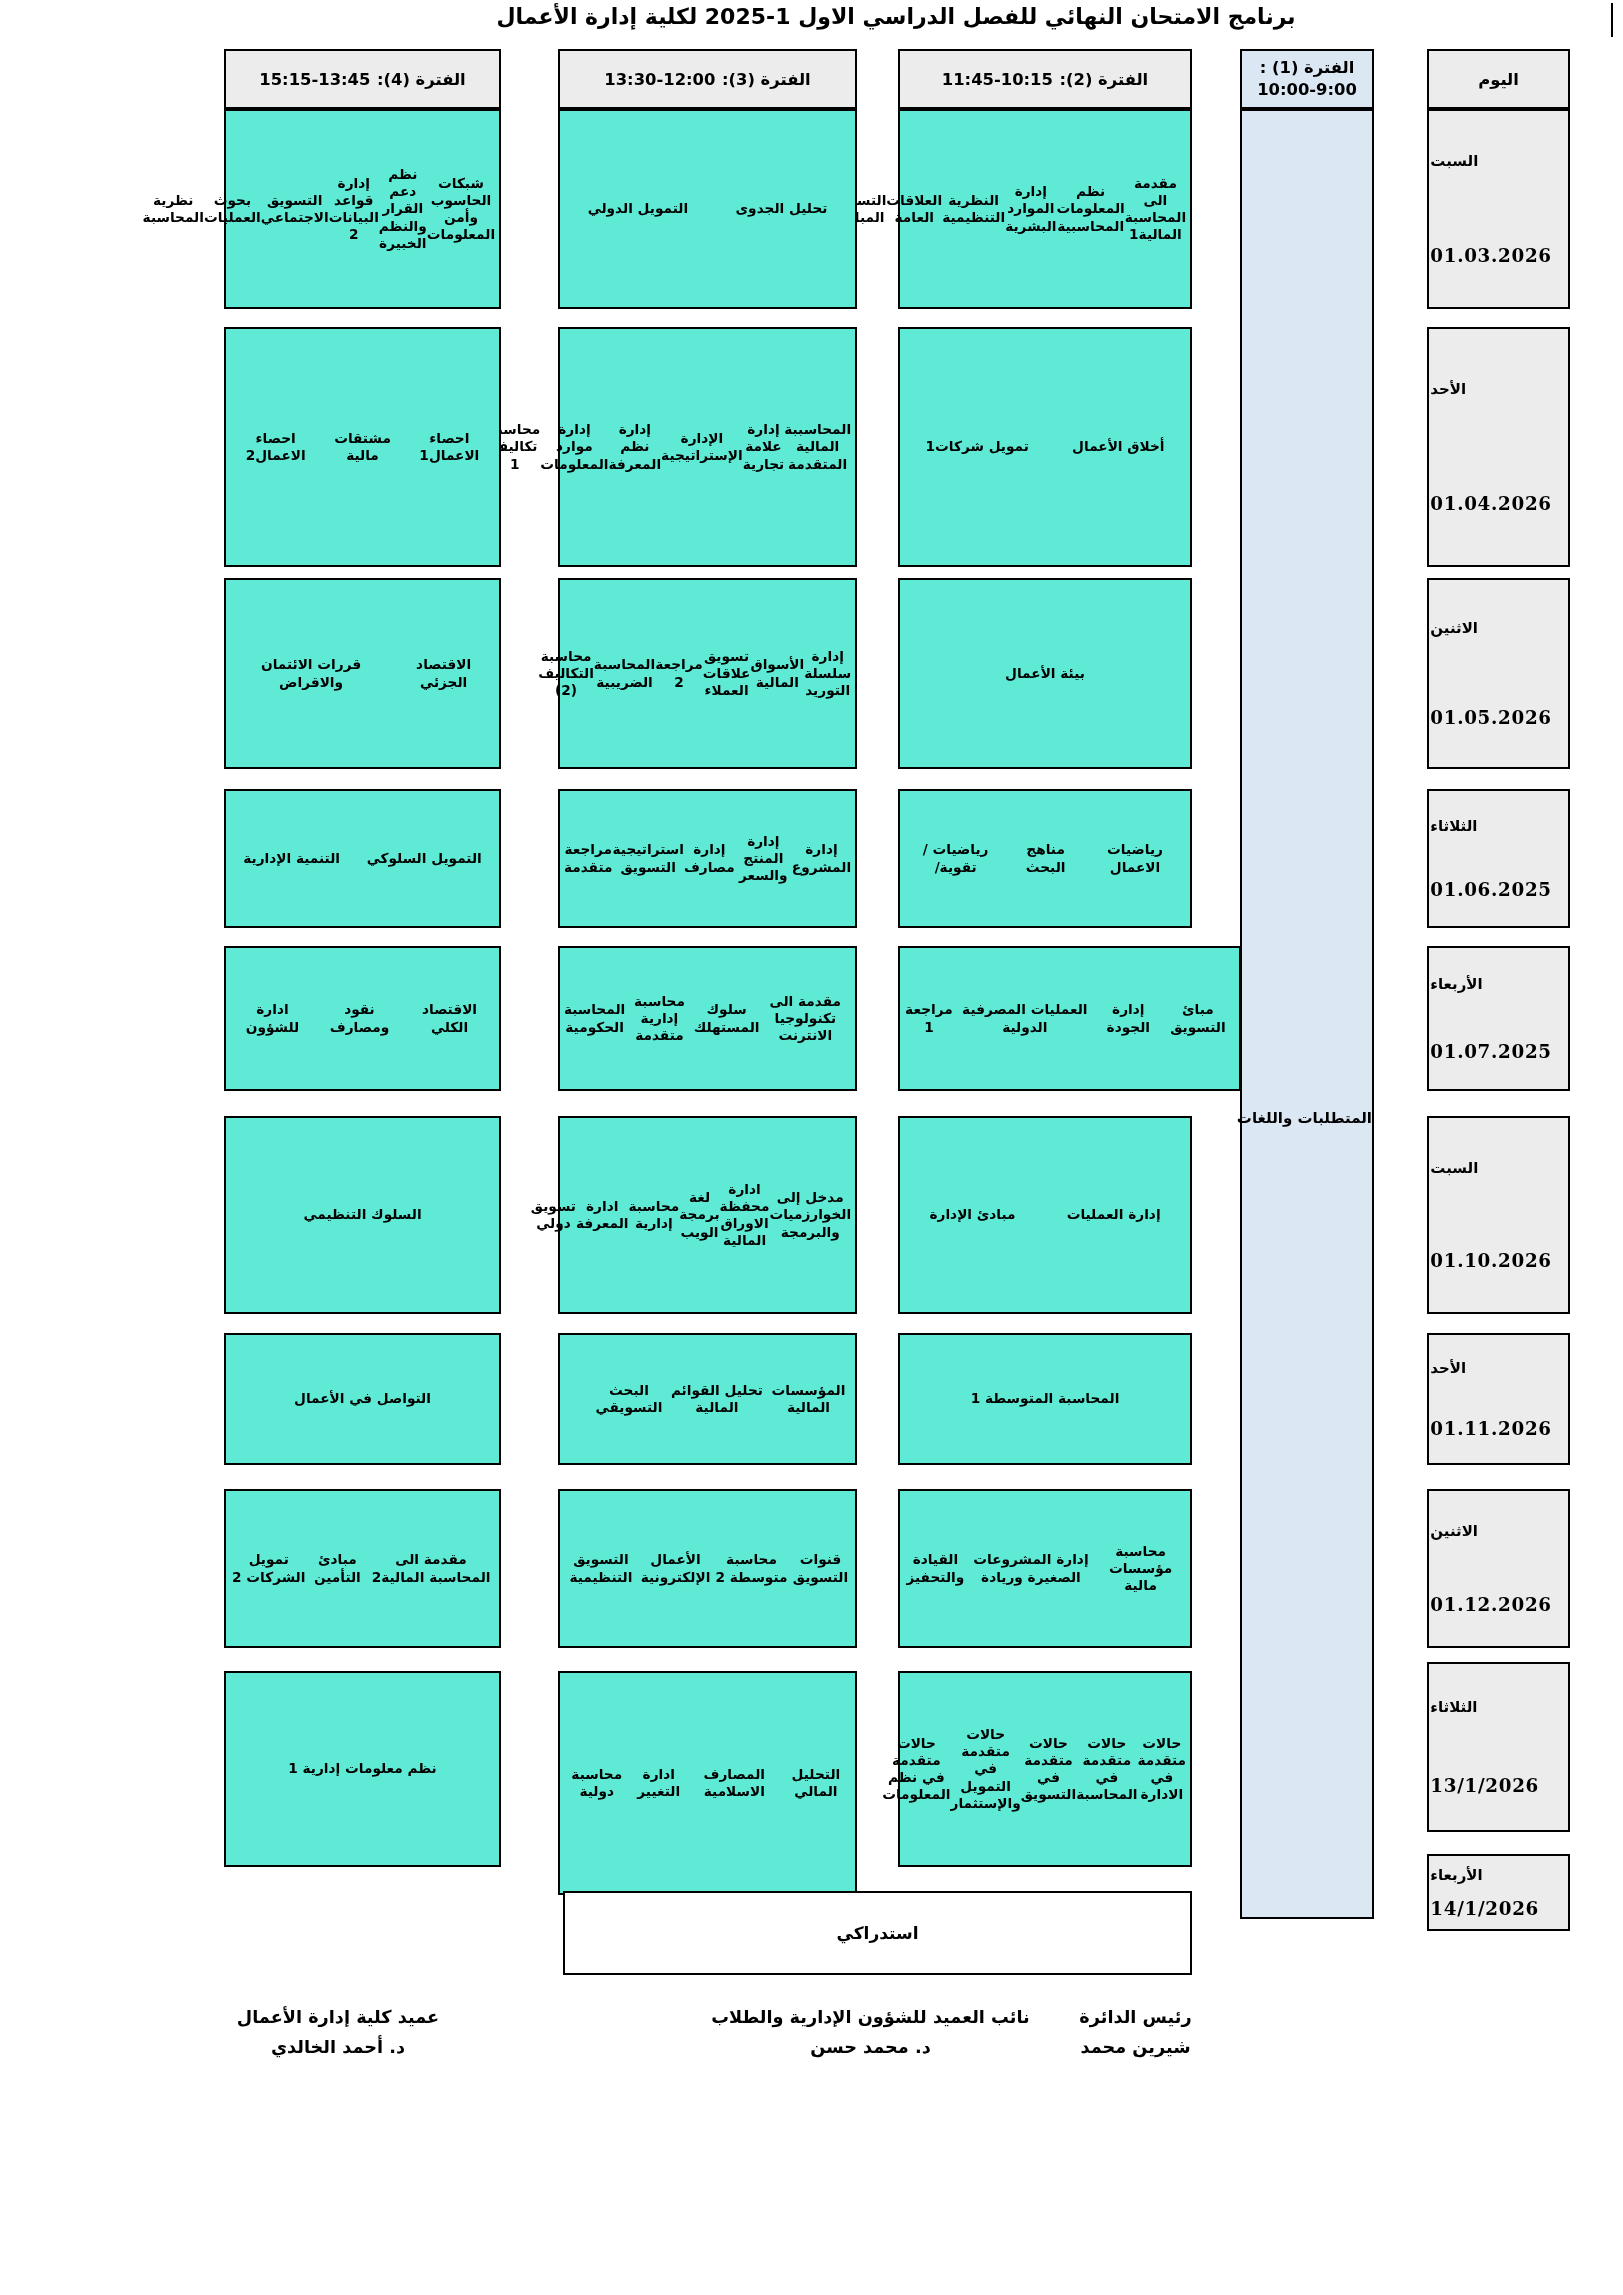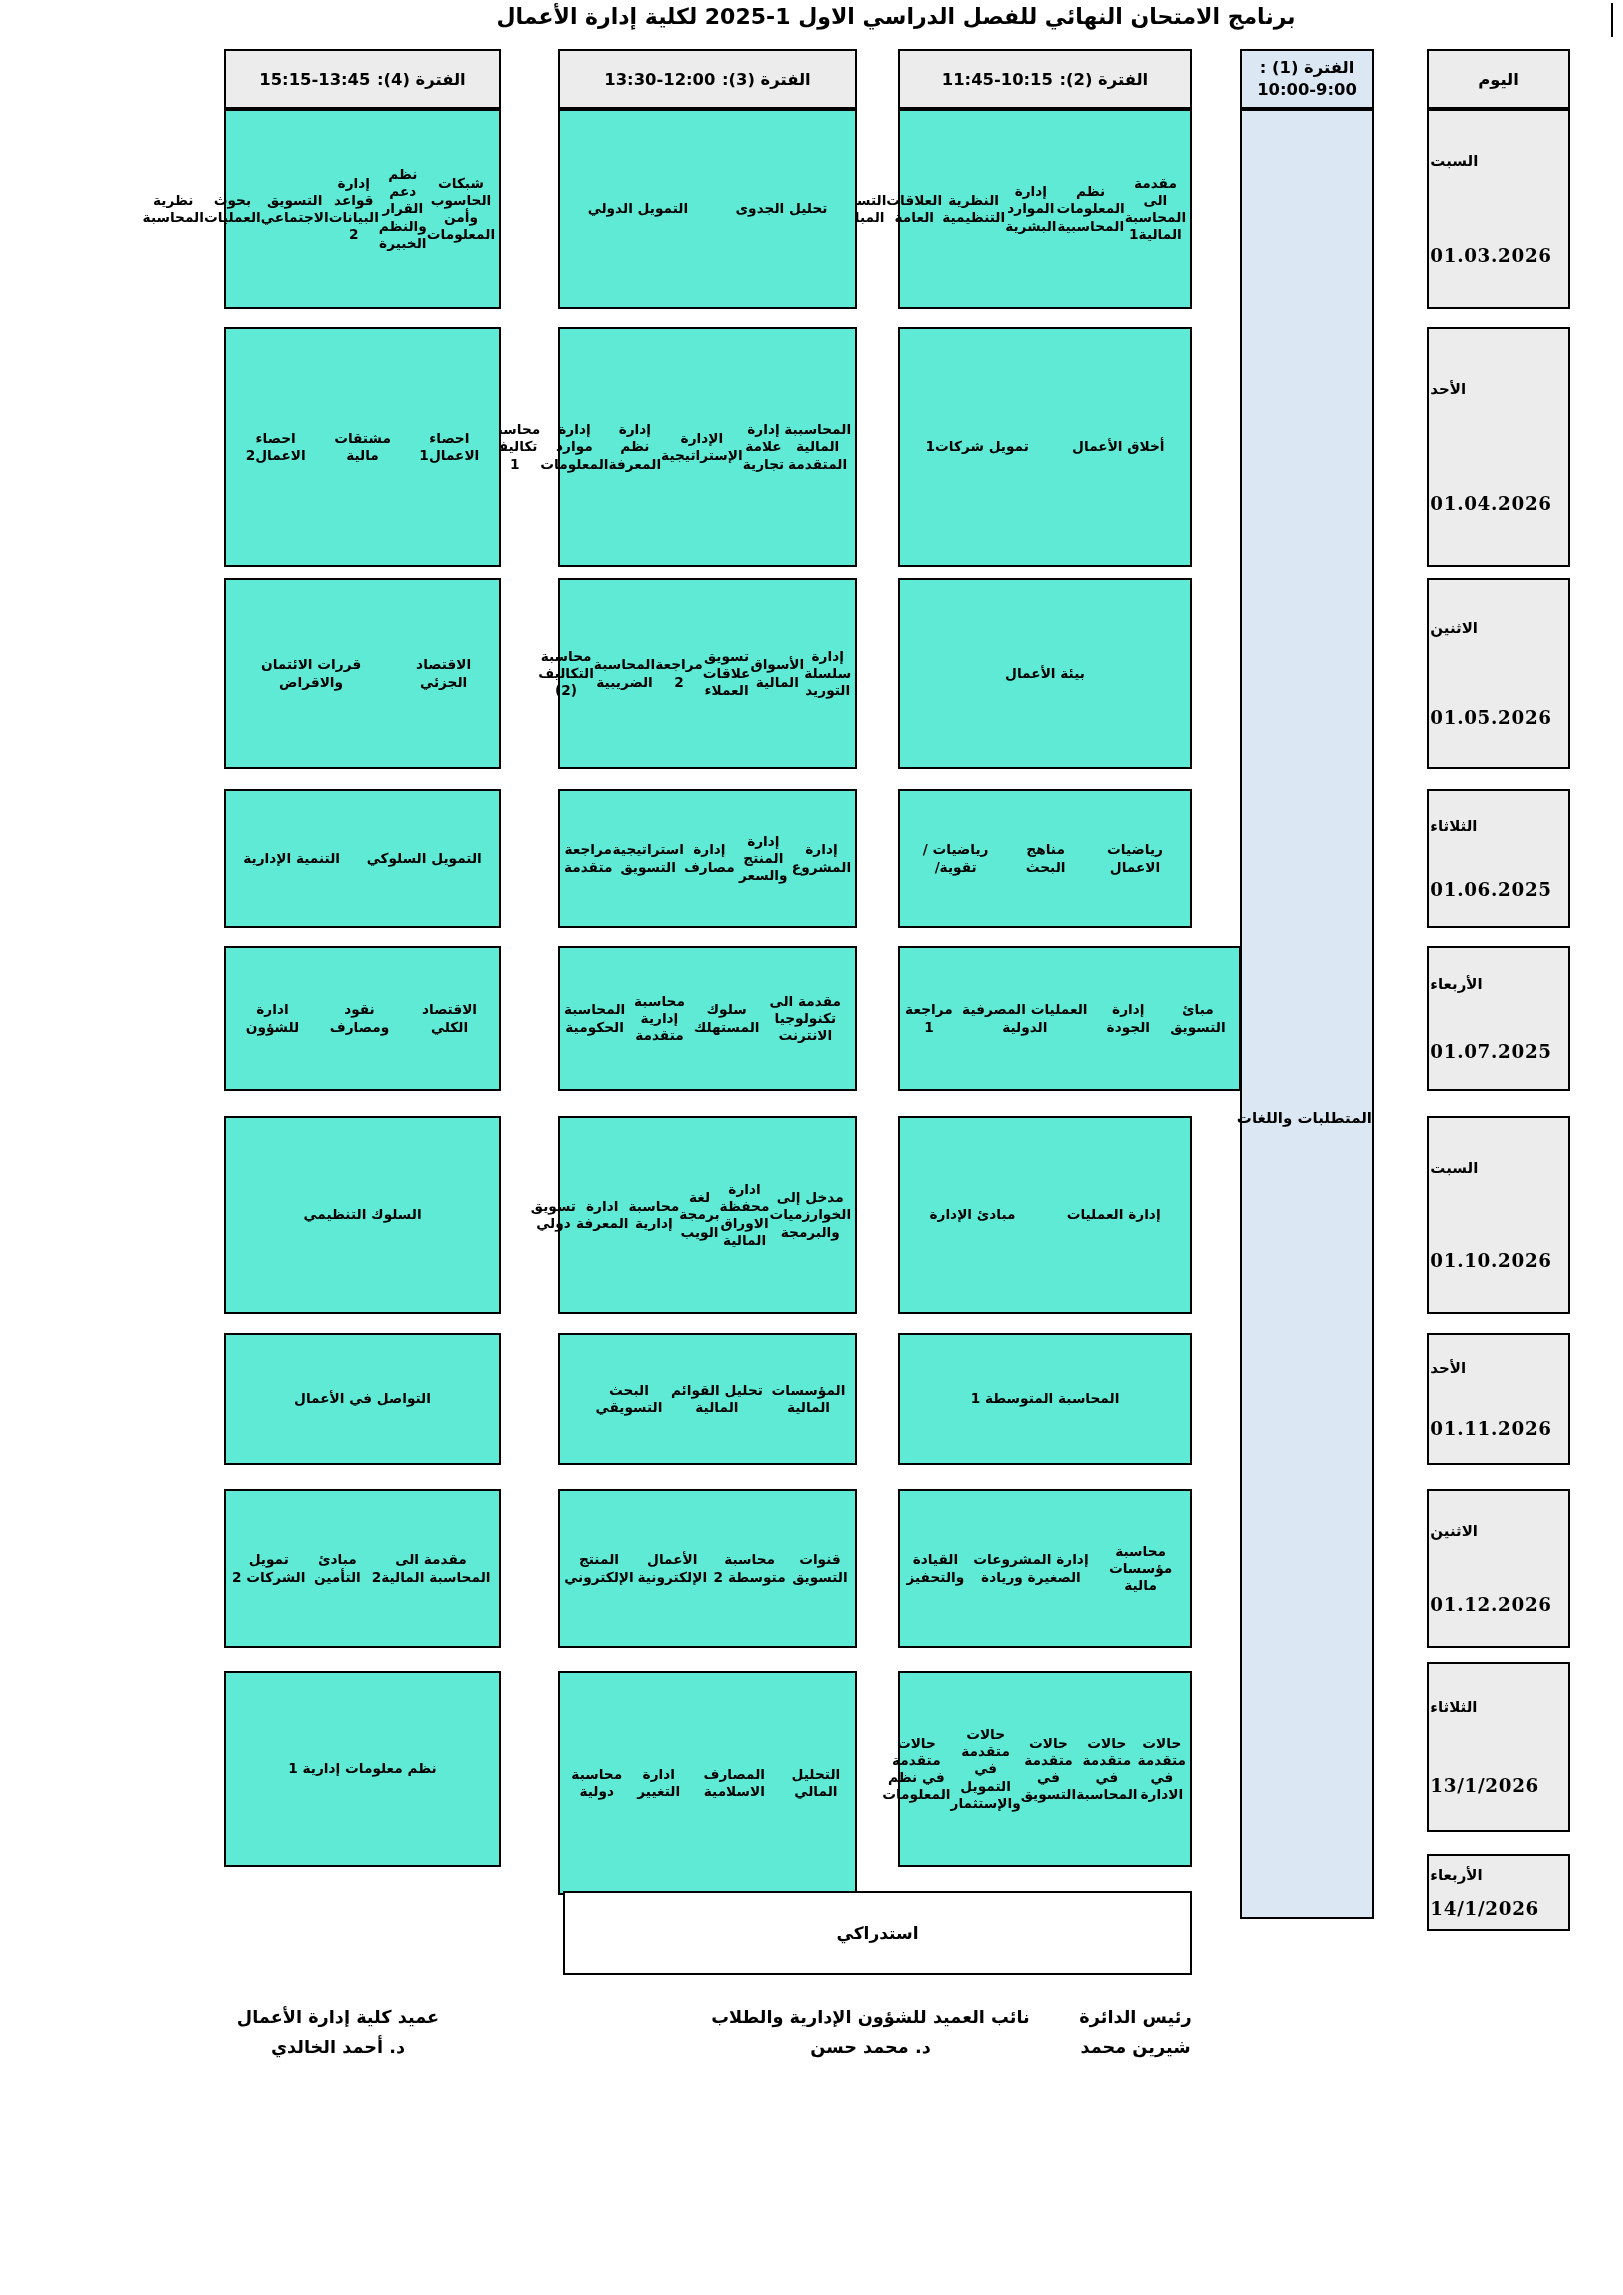--- a/index.html
+++ b/index.html
@@ -233,21 +233,21 @@
 
   <div class="box cell" style="left:898px;top:1489px;width:294px;height:159px;">
       <div class="course">محاسبة مؤسسات مالية</div>
       <div class="course">إدارة المشروعات الصغيرة وريادة</div>
       <div class="course">القيادة والتحفيز</div>
     </div>
   <div class="box cell" style="left:558px;top:1489px;width:299px;height:159px;">
       <div class="course">قنوات التسويق</div>
       <div class="course">محاسبة متوسطة 2</div>
       <div class="course">الأعمال الإلكترونية</div>
-      <div class="course">المنتج الإلكتروني</div>
+      <div class="course">التسويق التنظيمية</div>
     </div>
   <div class="box cell" style="left:224px;top:1489px;width:277px;height:159px;">
       <div class="course">مقدمة الى المحاسبة المالية2</div>
       <div class="course">مبادئ التأمين</div>
       <div class="course">تمويل الشركات 2</div>
     </div>
 
   <div class="box cell" style="left:898px;top:1671px;width:294px;height:196px;">
       <div class="course">حالات متقدمة في الادارة</div>
       <div class="course">حالات متقدمة في المحاسبة</div>

